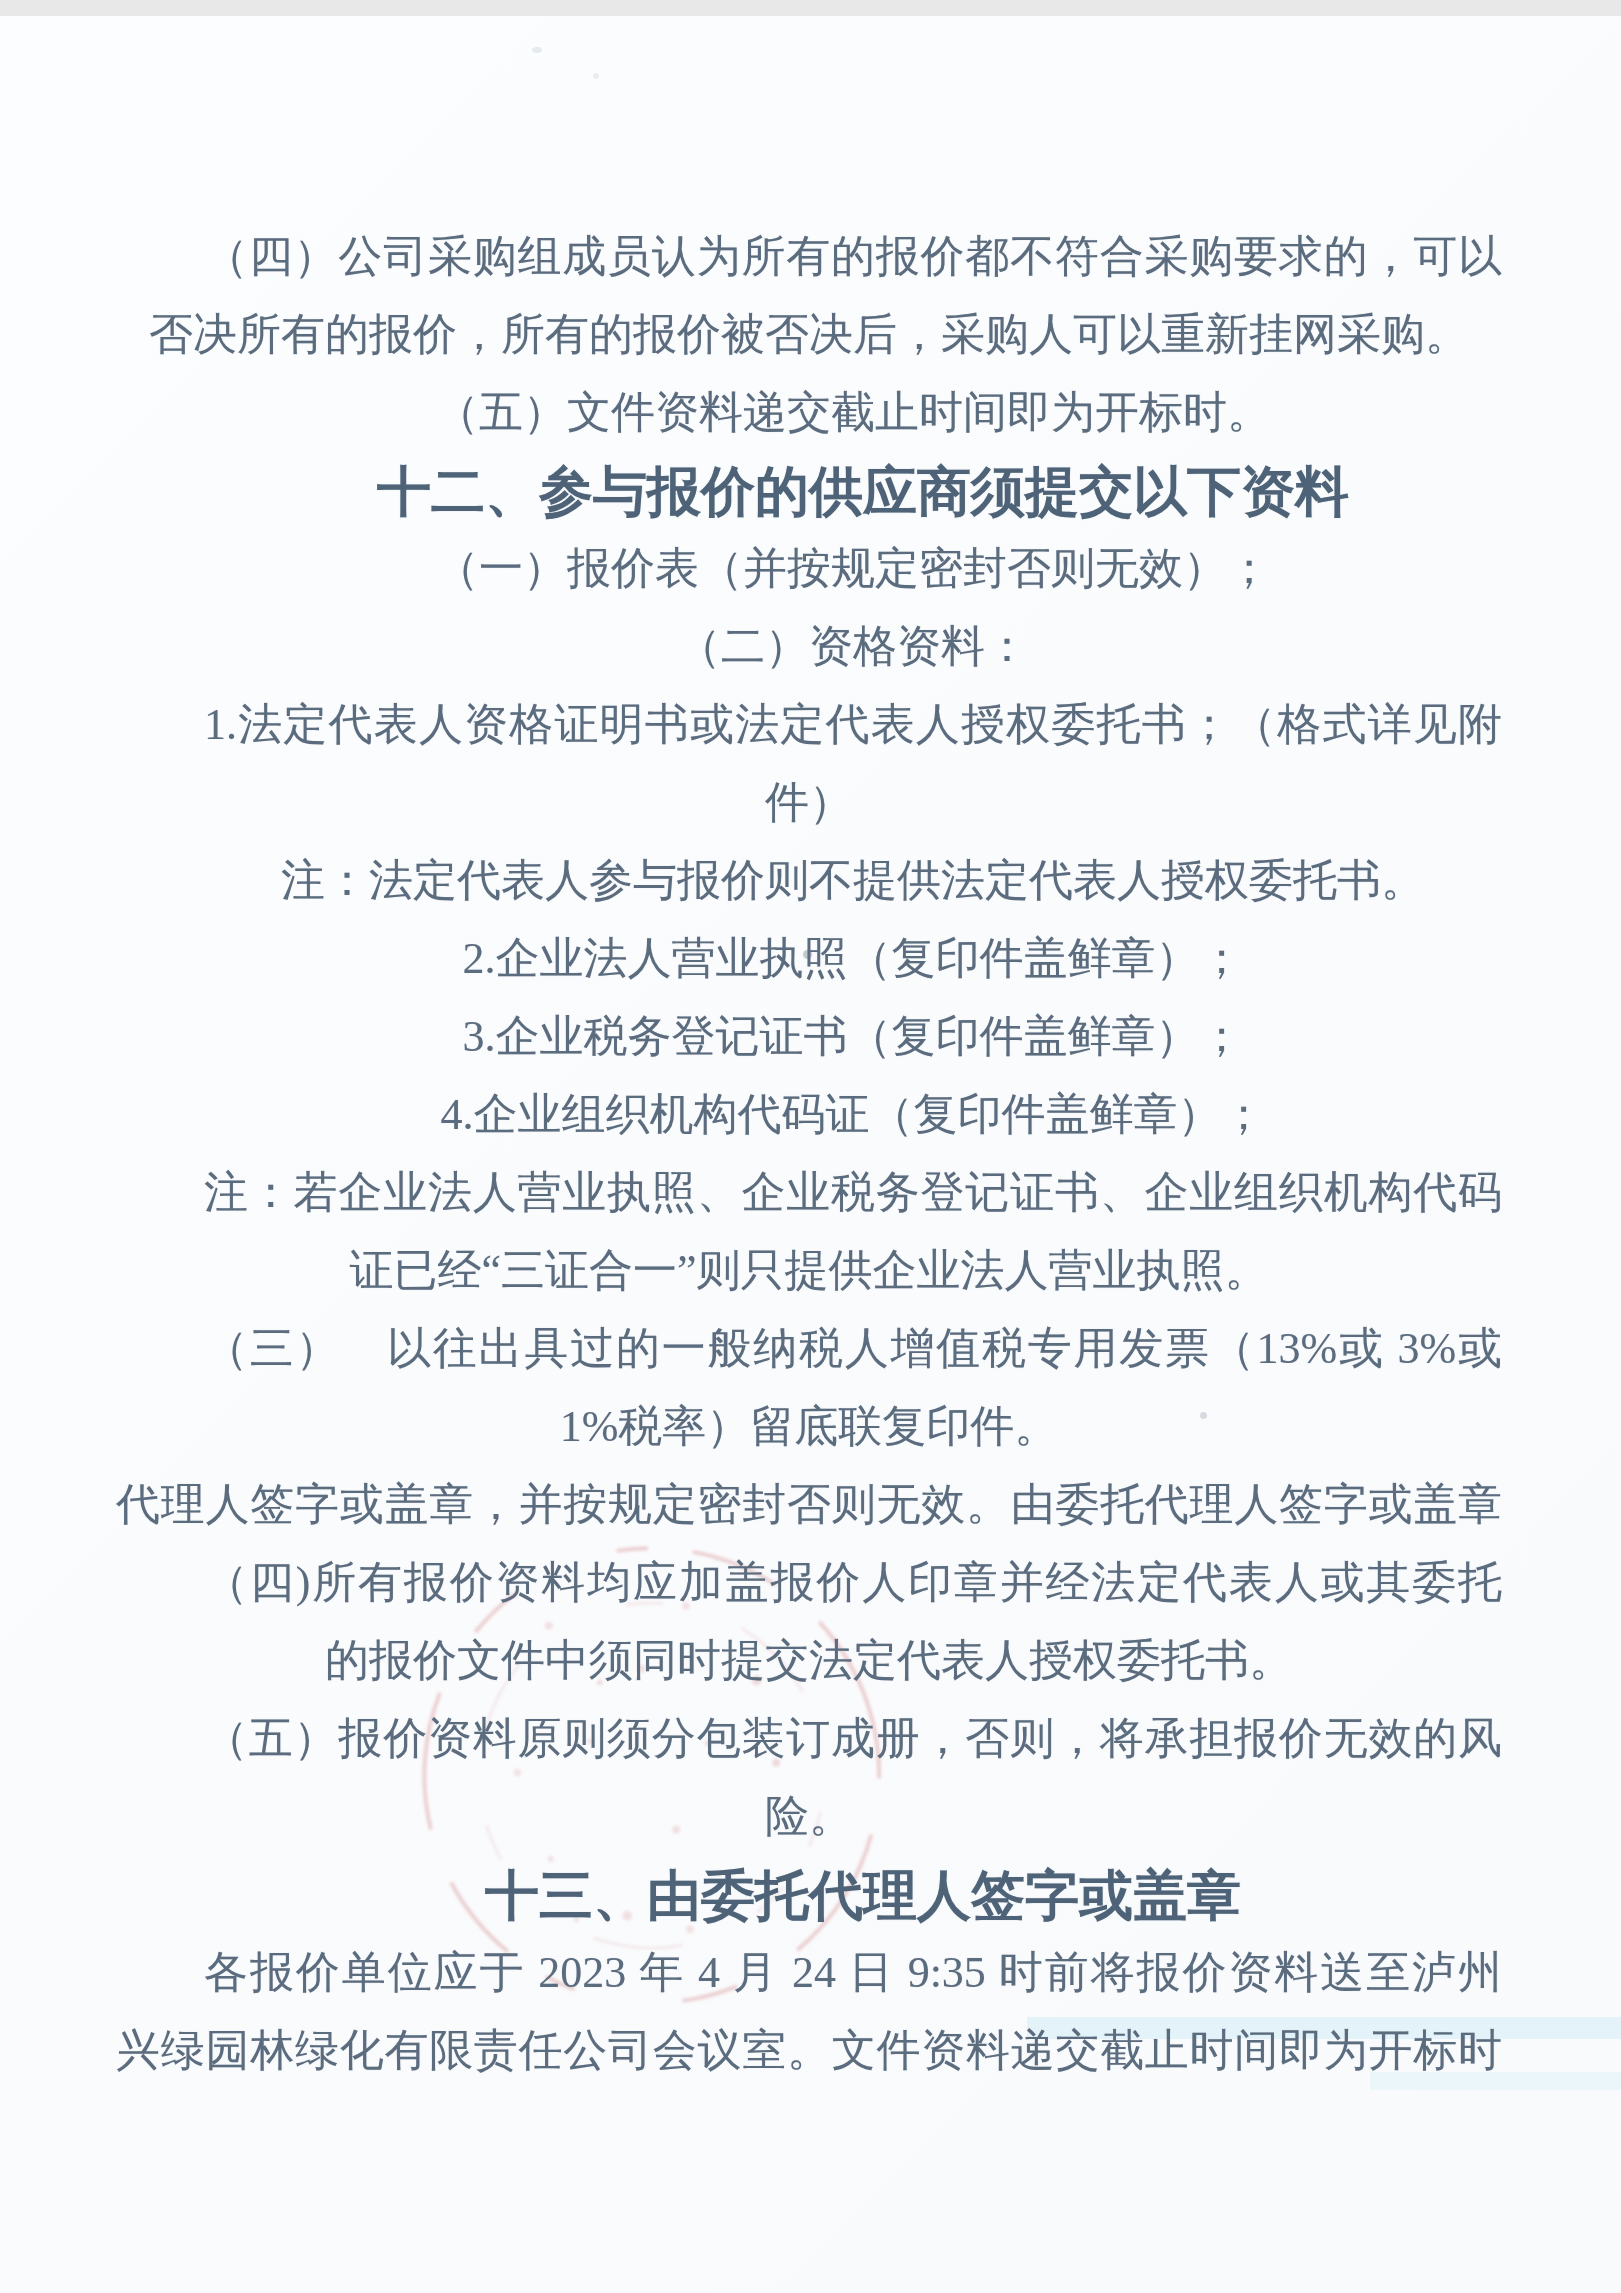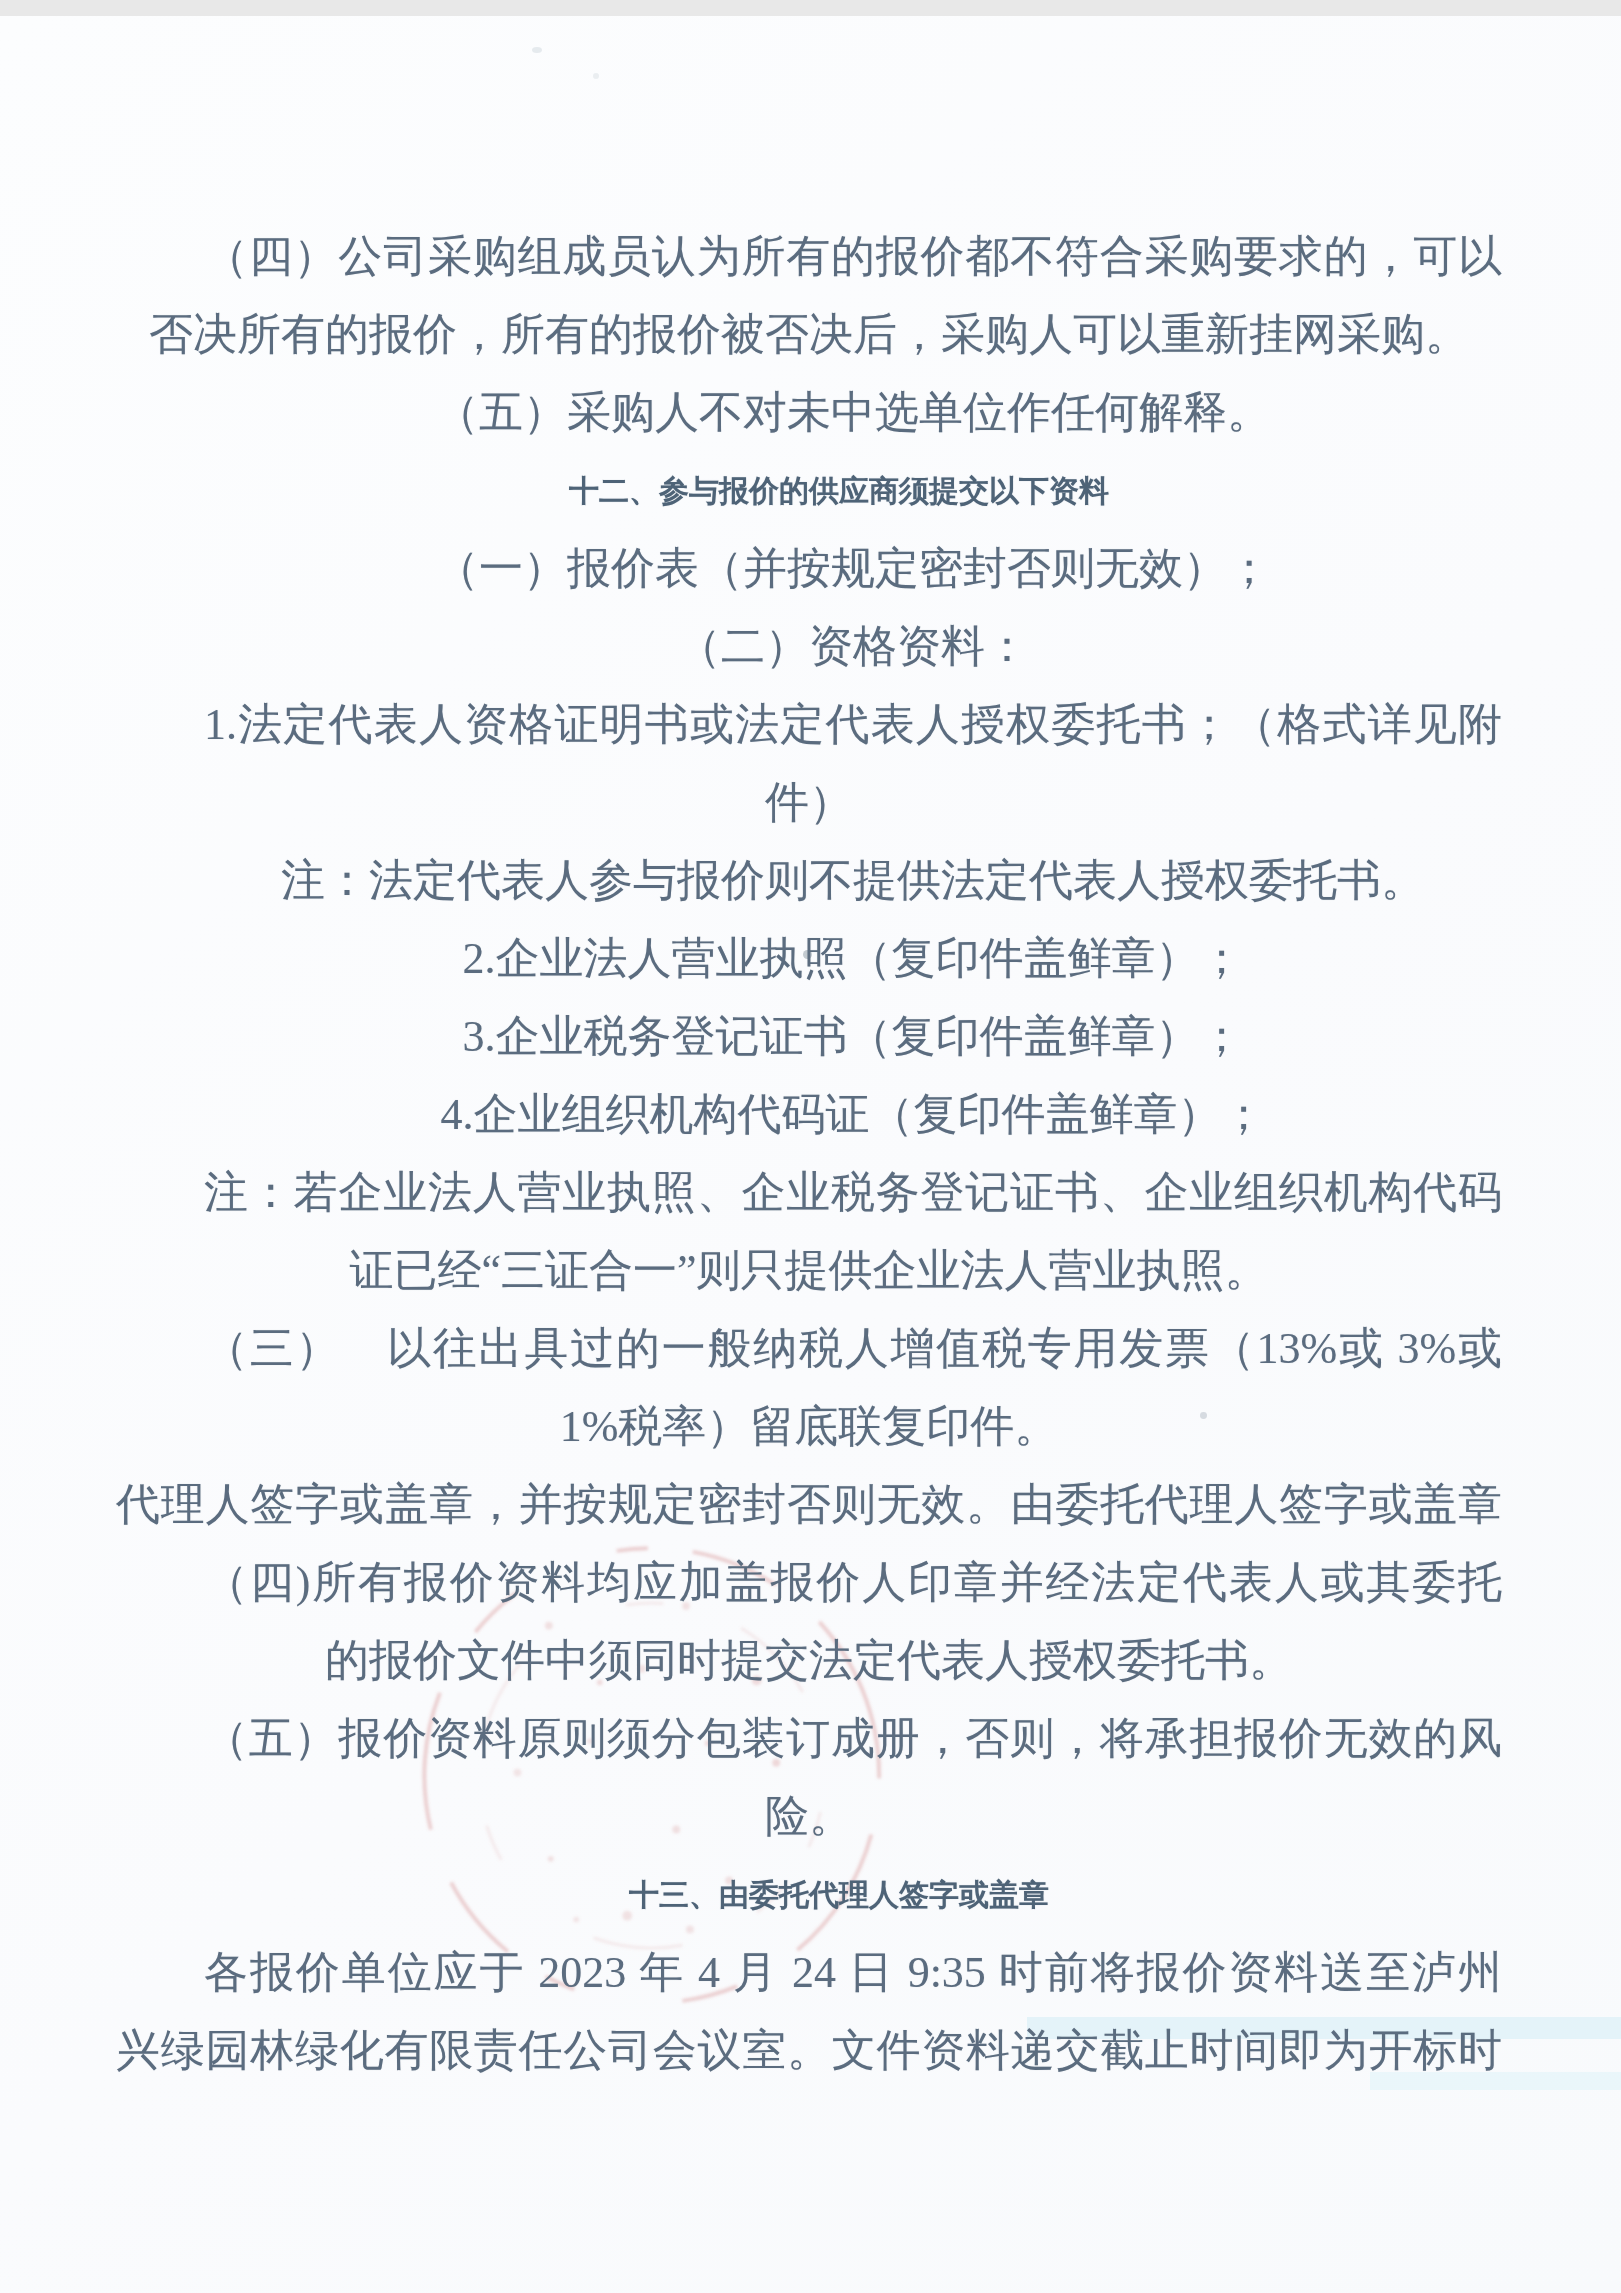--- a/index.html
+++ b/index.html
@@ -28,21 +28,21 @@
   }
   .ind{ text-indent:2em; }
   .fill{
     white-space:normal;
     text-align:justify;
     text-align-last:justify;
   }
   .hd{
     font-family:"Liberation Sans","DejaVu Sans",sans-serif;
     font-weight:700;
-    font-size:30px;
+    font-size:54px;
     color:#4e6377;
     text-shadow:0 0 1px rgba(78,99,119,.35);
   }
   .stamp-layer{
     position:absolute;left:0;top:0;width:1621px;height:2294px;
     pointer-events:none;
   }
   .speck{position:absolute;border-radius:50%;}
   .speck-a{left:803px;top:934px;width:8.8px;height:8.8px;background:rgba(150,162,172,.55);}
   .speck-b{left:1200px;top:1396px;width:6.9px;height:6.9px;background:rgba(170,180,190,.45);}
@@ -89,21 +89,21 @@
   <div class="streak streak-a"></div>
   <div class="streak streak-b"></div>
   <div class="speck speck-a"></div>
   <div class="speck speck-b"></div>
   <div class="speck speck-c"></div>
   <div class="speck speck-d"></div>
 
   <div class="content">
     <div class="ln ind fill">（四）公司采购组成员认为所有的报价都不符合采购要求的，可以</div>
     <div class="ln">否决所有的报价，所有的报价被否决后，采购人可以重新挂网采购。</div>
-    <div class="ln ind">（五）采购人不对未中选单位作任何解释。</div>
+    <div class="ln ind">（五）文件资料递交截止时间即为开标时。</div>
     <div class="ln hd ind">十二、参与报价的供应商须提交以下资料</div>
     <div class="ln ind">（一）报价表（并按规定密封否则无效）；</div>
     <div class="ln ind">（二）资格资料：</div>
     <div class="ln ind fill">1.法定代表人资格证明书或法定代表人授权委托书；（格式详见附</div>
     <div class="ln">件）</div>
     <div class="ln ind">注：法定代表人参与报价则不提供法定代表人授权委托书。</div>
     <div class="ln ind">2.企业法人营业执照（复印件盖鲜章）；</div>
     <div class="ln ind">3.企业税务登记证书（复印件盖鲜章）；</div>
     <div class="ln ind">4.企业组织机构代码证（复印件盖鲜章）；</div>
     <div class="ln ind fill">注：若企业法人营业执照、企业税务登记证书、企业组织机构代码</div>

